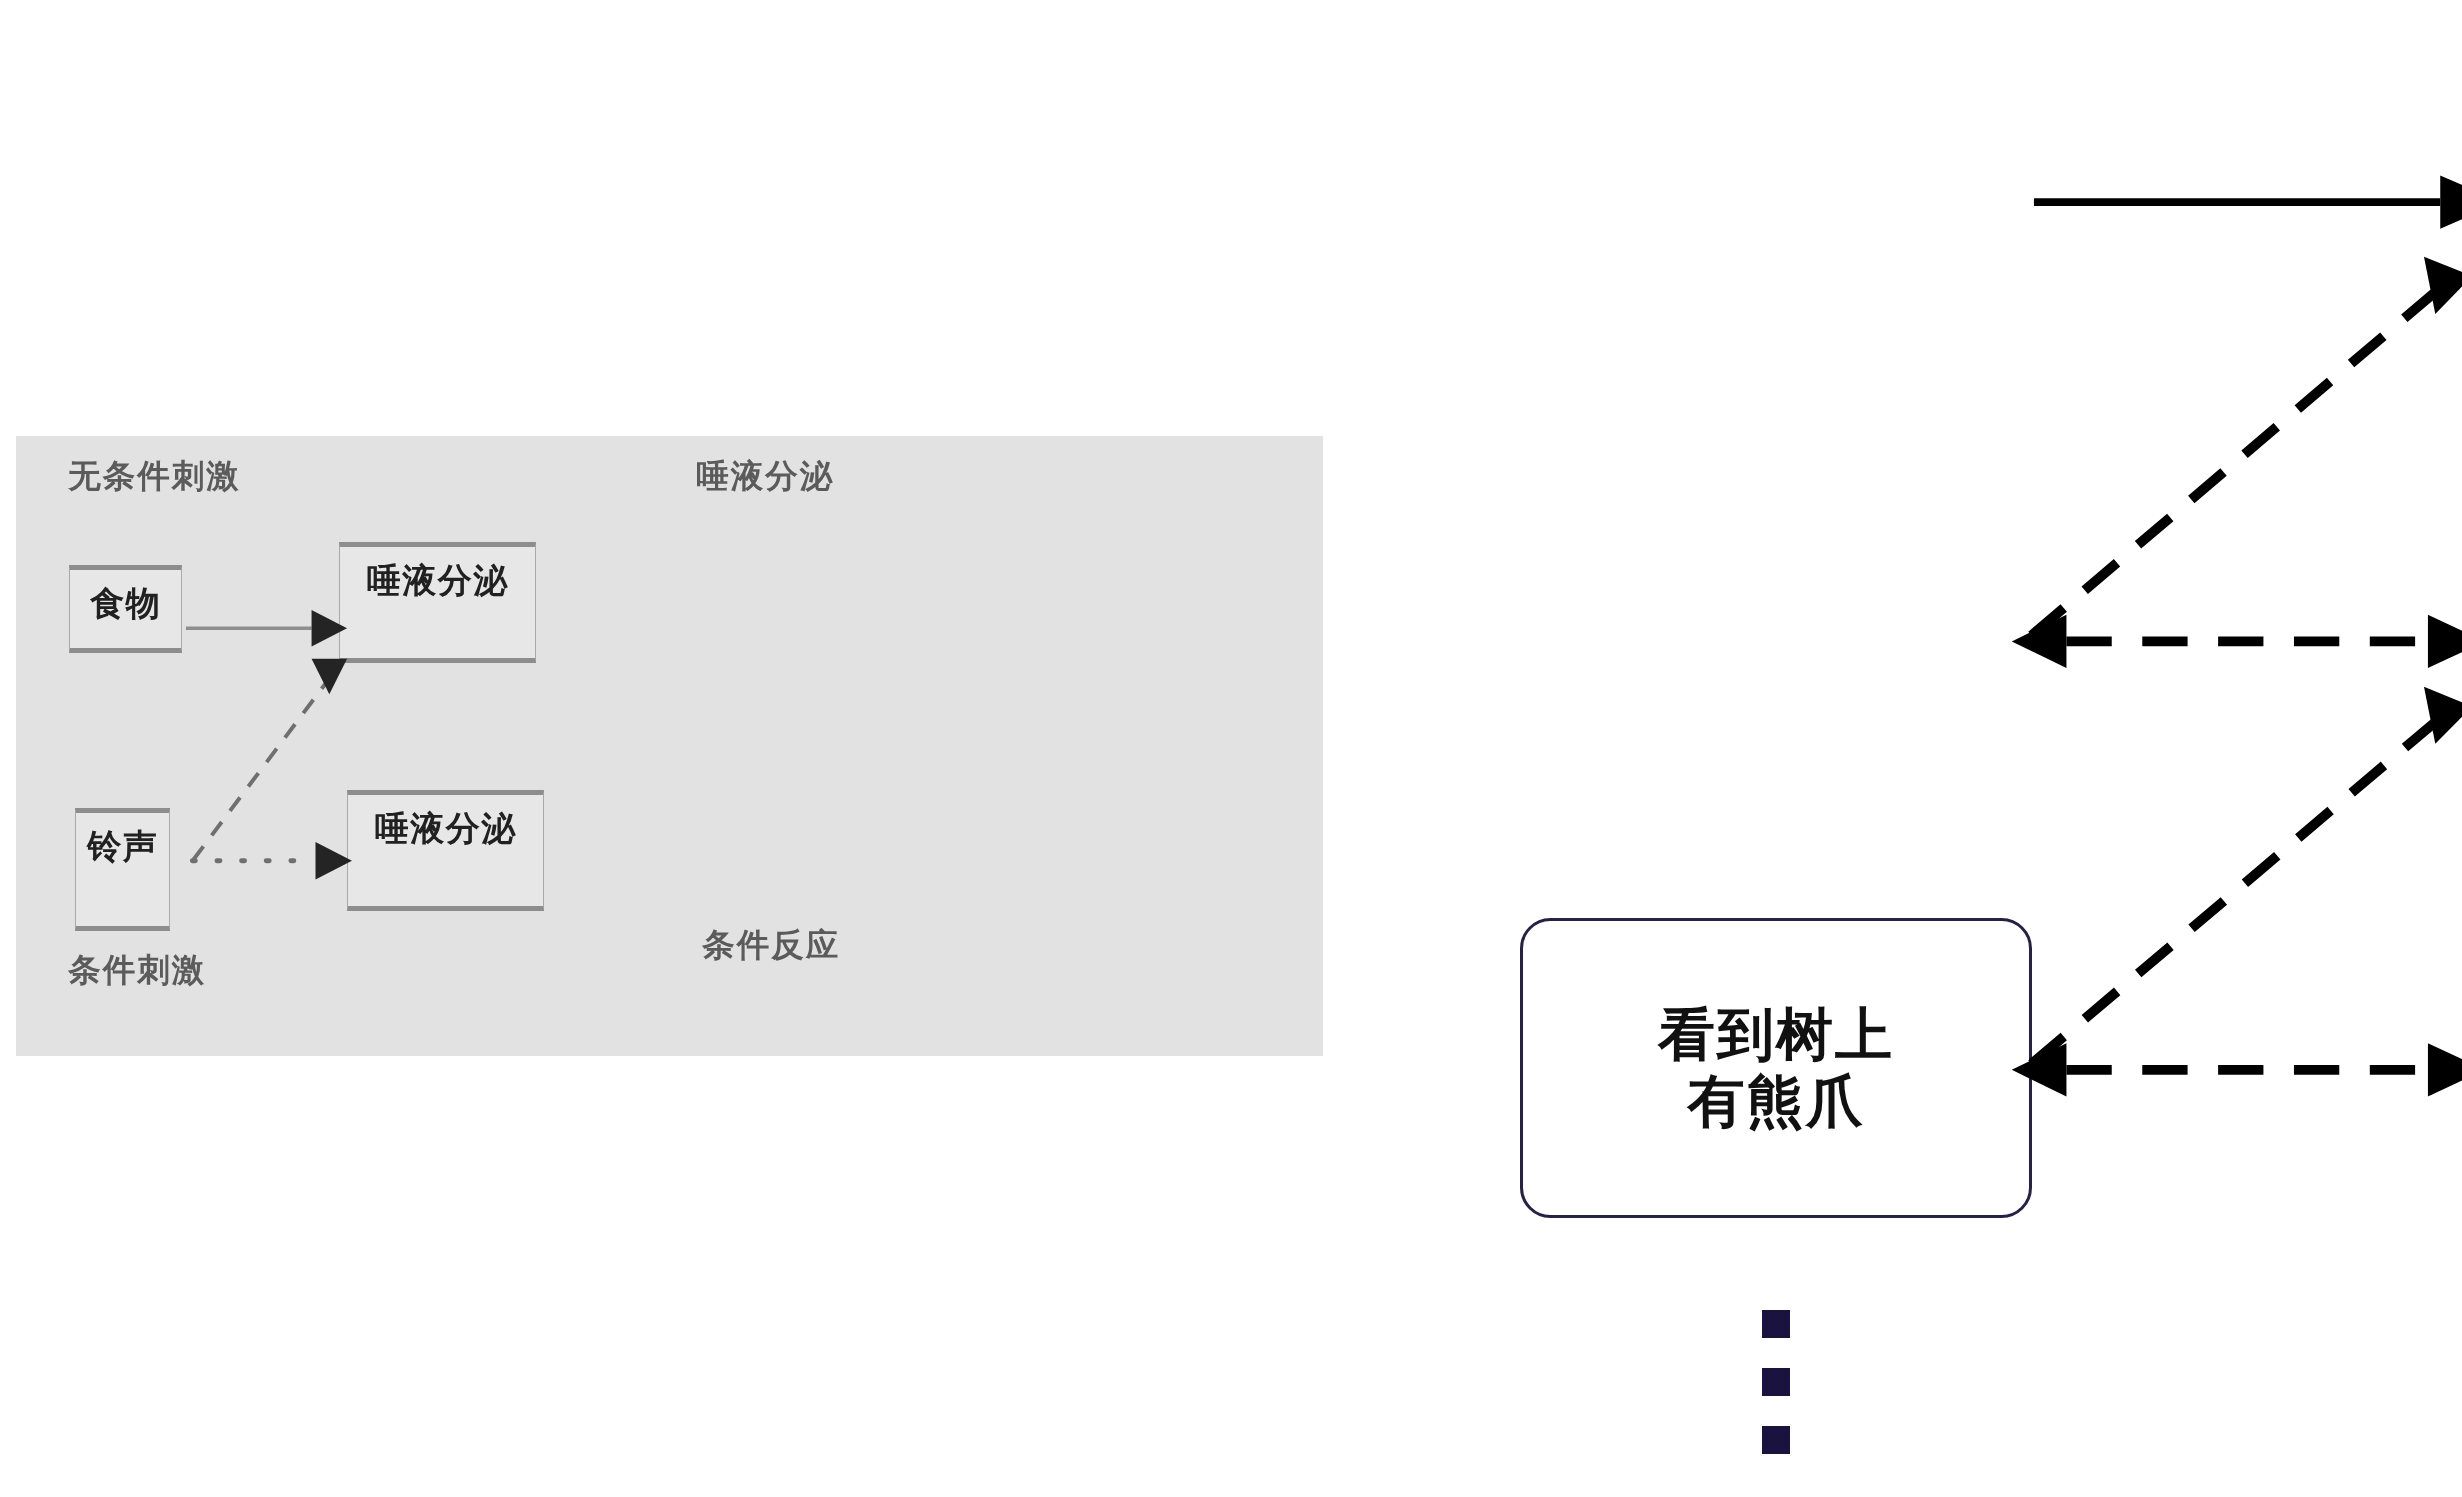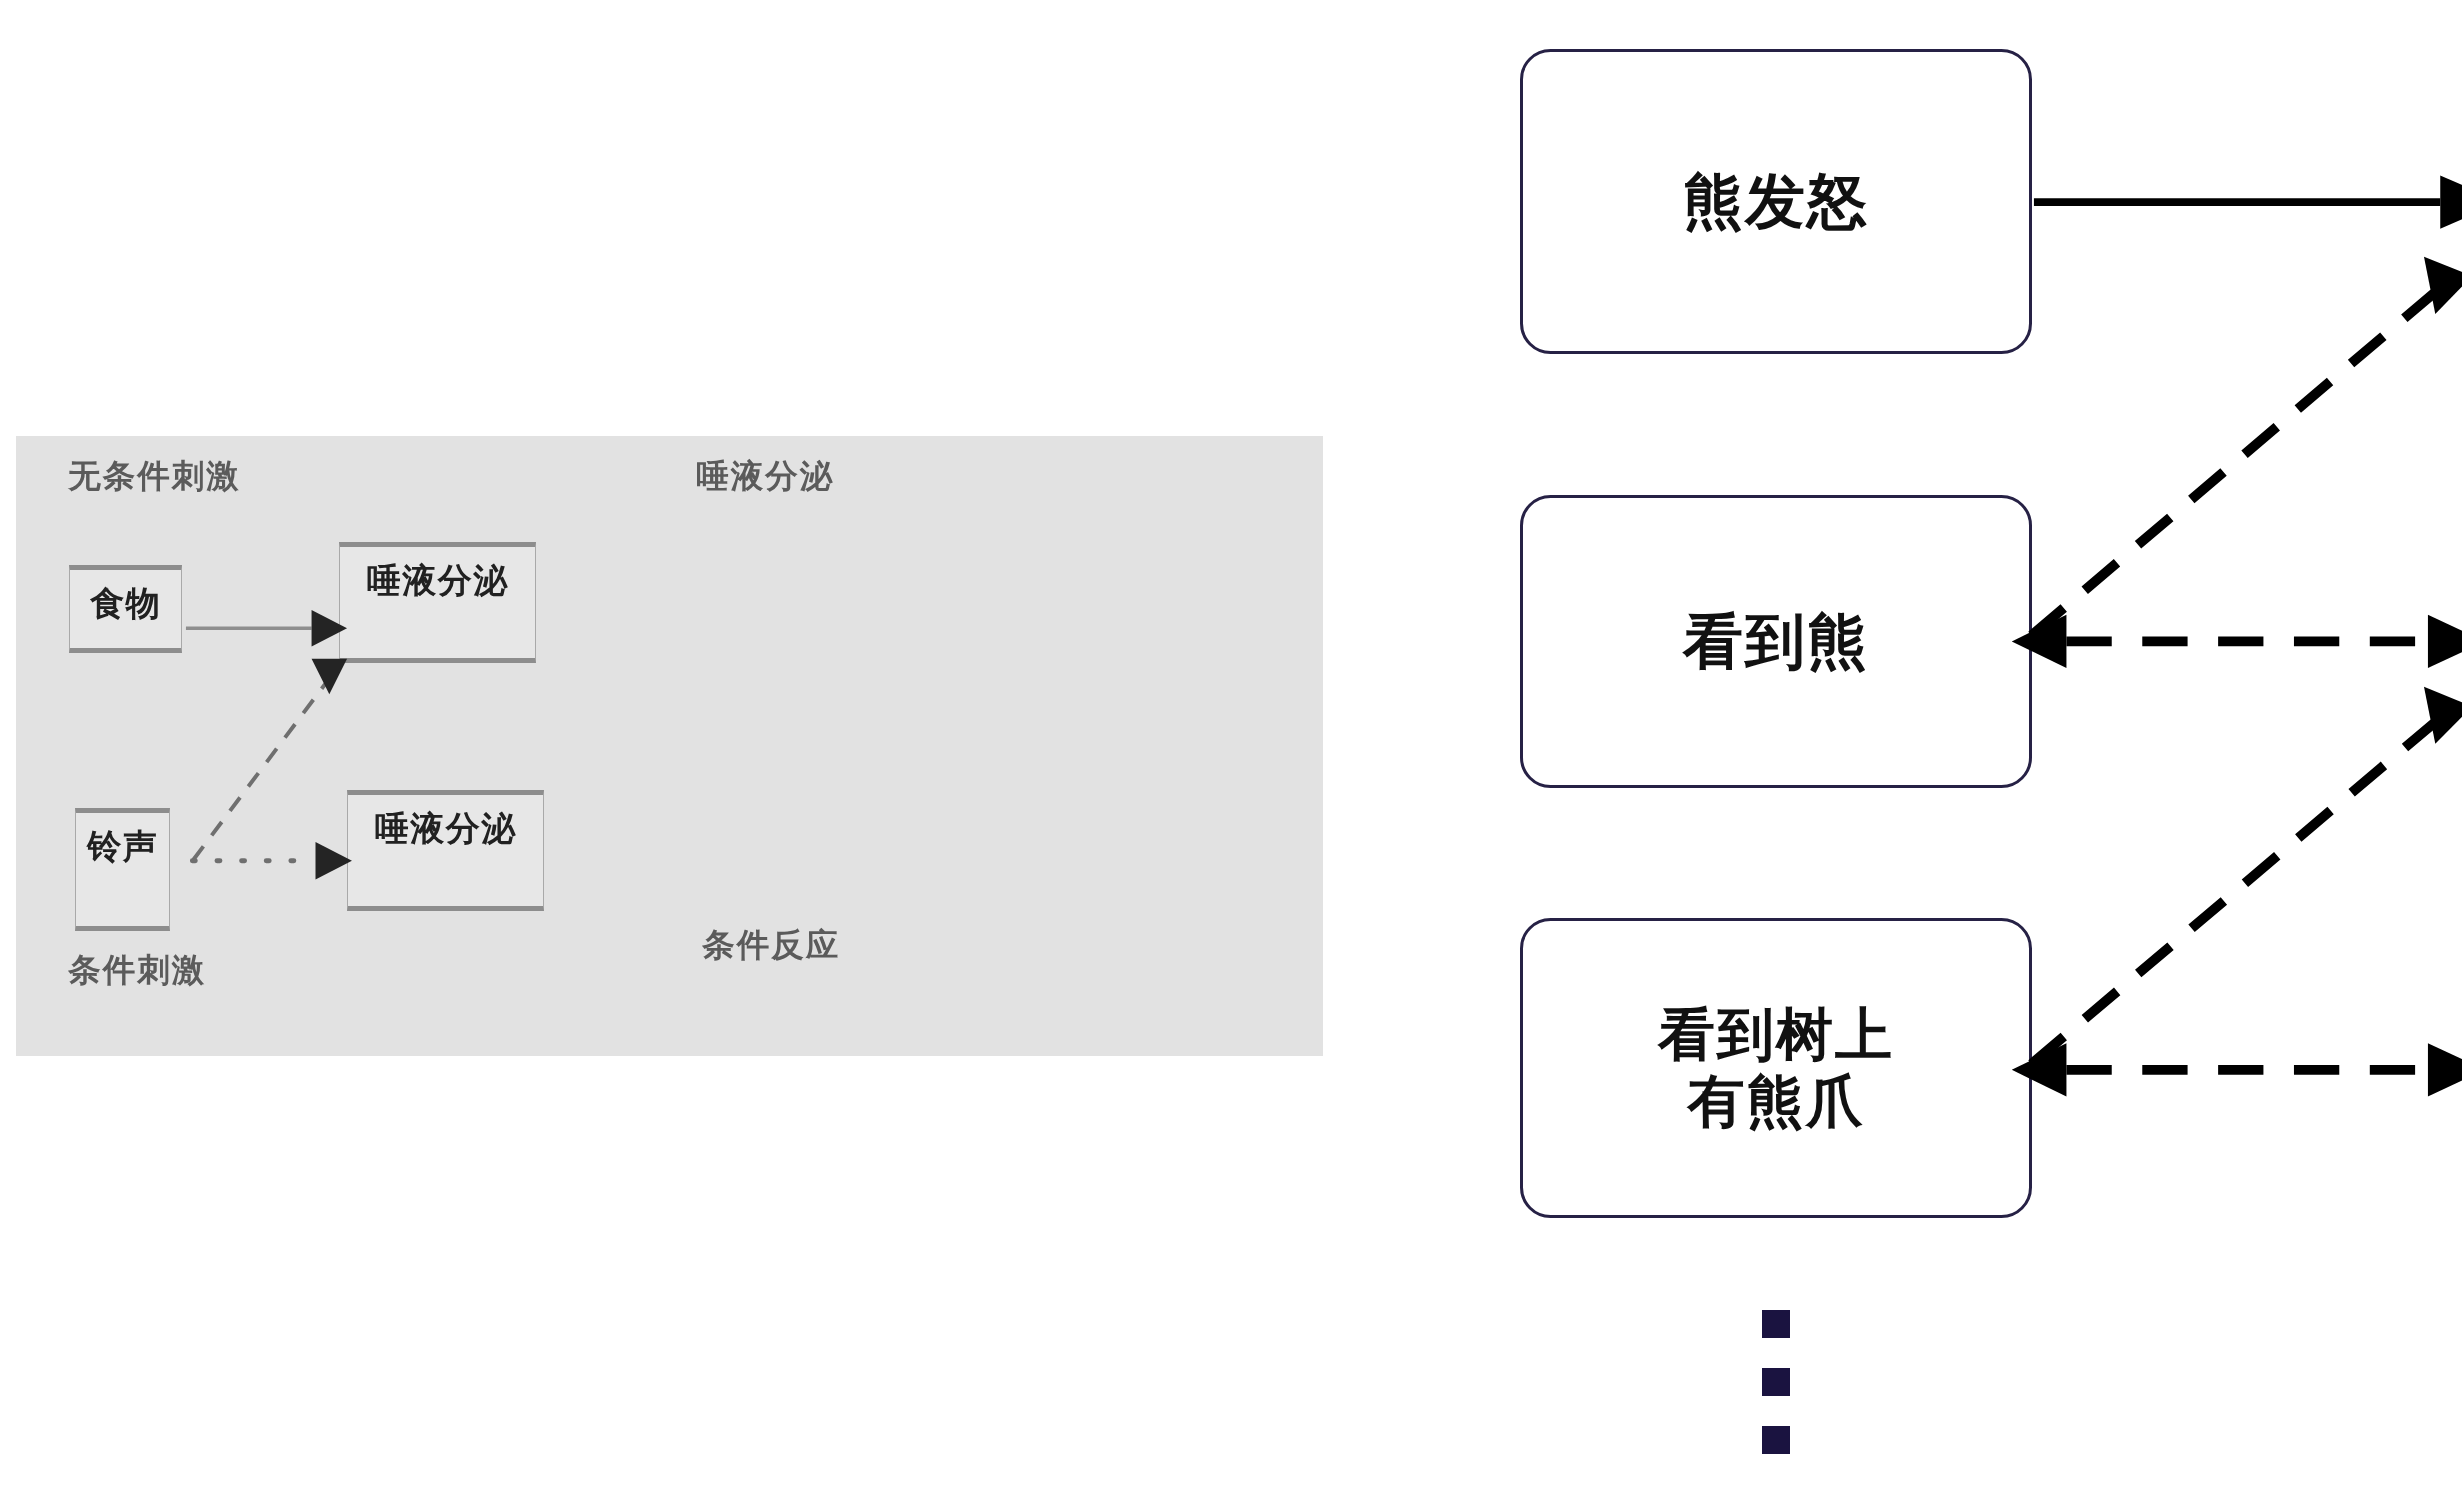--- a/index.html
+++ b/index.html
@@ -109,27 +109,21 @@
         <polygon points="600,452 672,452 636,524" fill="#242424"></polygon>
       </g>
 
       <g>
         <line x1="358" y1="862" x2="600" y2="862" stroke="#6f6f6f" stroke-width="10" stroke-dasharray="6 44" stroke-linecap="round"></line>
         <polygon points="608,824 682,862 608,900" fill="#242424"></polygon>
       </g>
     </svg>
   </div>
 
-  <div class="rl-box src" id="b-bear-angry">
-    <span class="cn">熊发怒</span>
-  </div>
-
-  <div class="rl-box src" id="b-see-bear">
-    <span class="cn">看到熊</span>
-  </div>
+
 
   <div class="rl-box src" id="b-see-claw">
     <span class="cn two"><span>看到树上</span><br><span>有熊爪</span></span>
   </div>
 
   <svg class="rl-svg" viewBox="0 0 6713 3041">
     <defs>
       <marker id="ahR" markerWidth="9" markerHeight="9" refX="1" refY="4.5" orient="auto" markerUnits="strokeWidth">
         <polygon points="0,0 9,4.5 0,9" fill="#000"></polygon>
       </marker>

